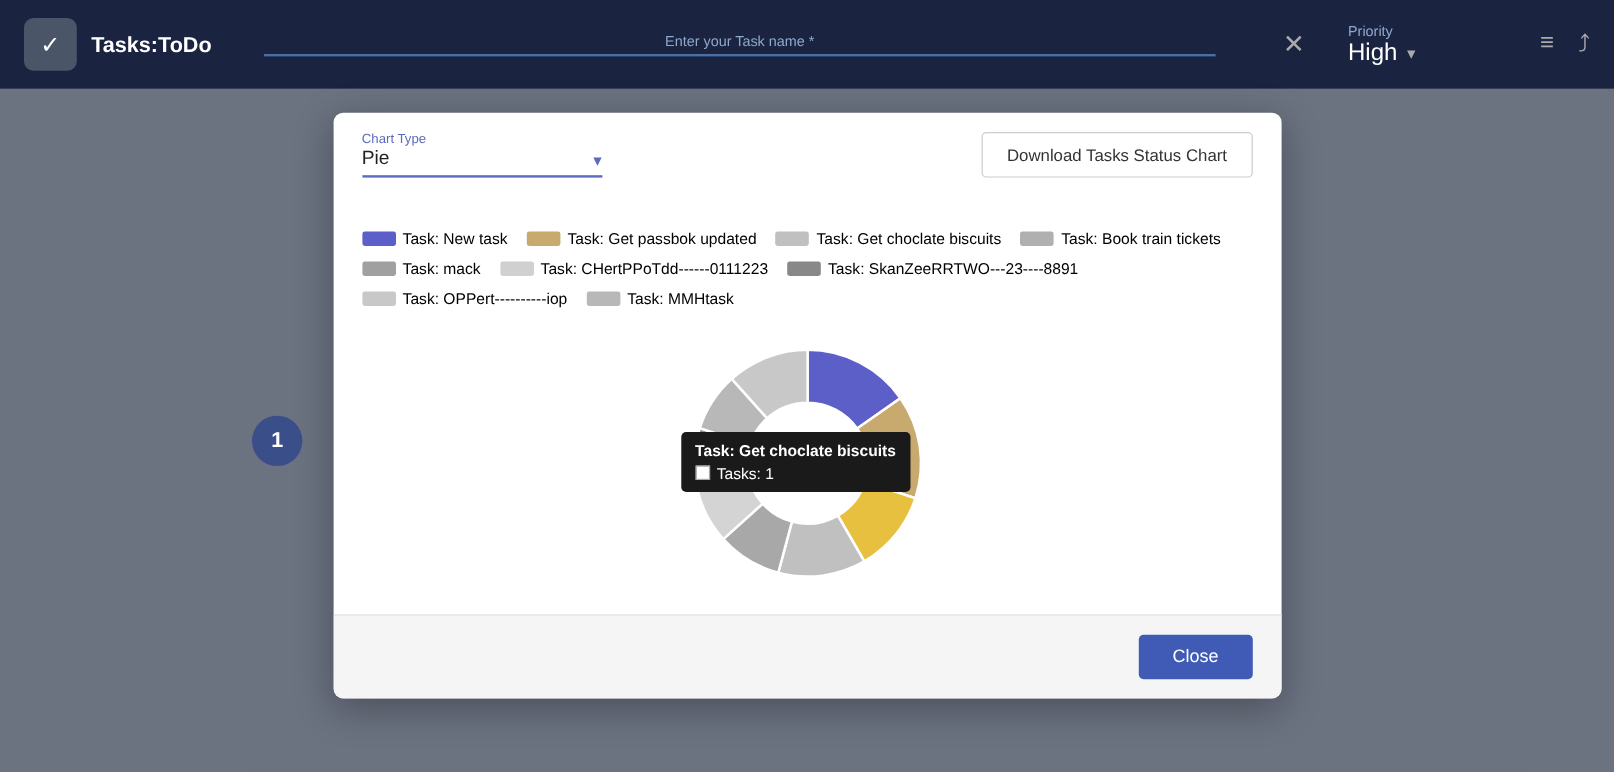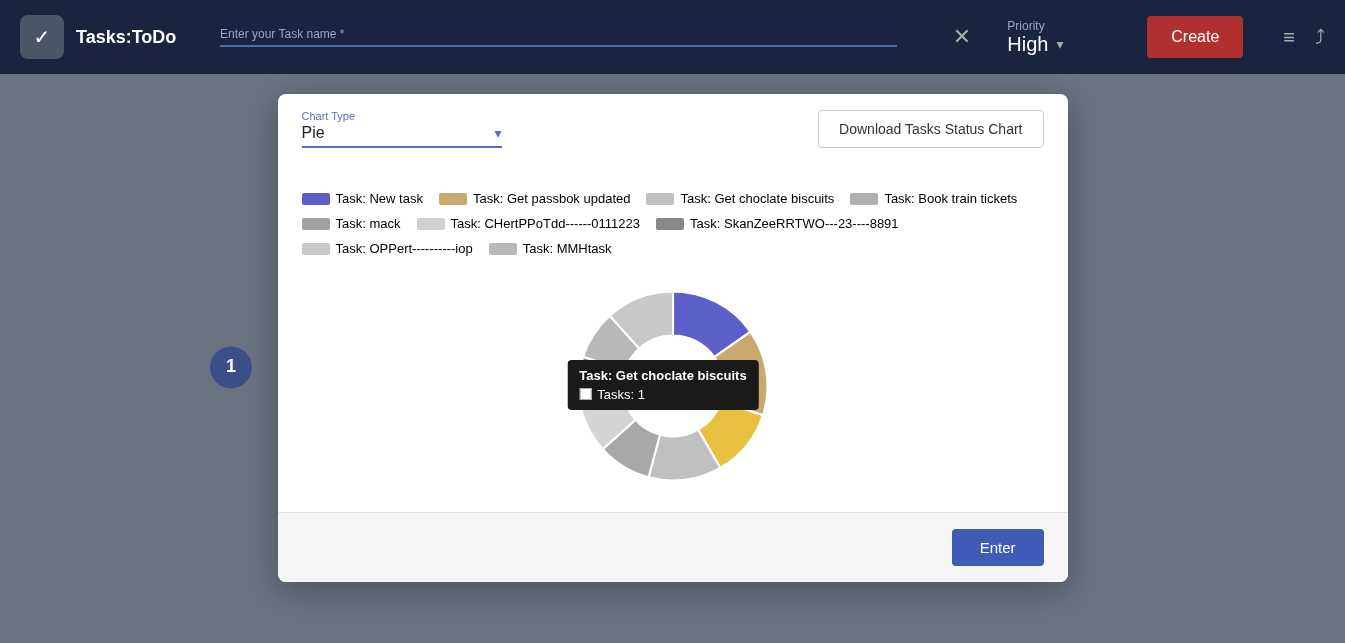--- a/index.html
+++ b/index.html
@@ -26,21 +26,21 @@
       border-radius: 8px;
       display: flex; align-items: center; justify-content: center;
       color: #fff;
       font-size: 20px;
     }
     .logo-text { color: #fff; font-size: 18px; font-weight: 600; }
 
     .task-input-area {
       flex: 1;
       display: flex;
-      flex-direction: column;
+      flex-direction: row;
       justify-content: center;
       border-bottom: 2px solid #4a6fa5;
       padding-bottom: 4px;
       margin: 0 20px;
     }
     .task-input-label { color: #8fa8cc; font-size: 12px; }
     .task-input-value { color: #fff; font-size: 20px; font-weight: 400; }
 
     .close-x {
       color: #aaa;
@@ -236,21 +236,20 @@
   <span class="close-x">✕</span>
 
   <div class="priority-area">
     <span class="priority-label">Priority</span>
     <div class="priority-value-row">
       <span class="priority-value">High</span>
       <span class="priority-dropdown-icon">▾</span>
     </div>
   </div>
 
-  <button class="create-btn">Create</button>
 
   <div class="nav-icons">
     <span class="nav-icon">≡</span>
     <span class="nav-icon">⤴</span>
   </div>
 </nav>
 
 <div class="bg-area">
 
   <div class="side-badge">1</div>
@@ -326,16 +325,16 @@
           <div class="tooltip-title">Task: Get choclate biscuits</div>
           <div class="tooltip-row">
             <div class="tooltip-swatch"></div>
             <span>Tasks: 1</span>
           </div>
         </div>
       </div>
     </div>
 
     <div class="modal-footer">
-      <button class="close-btn">Enter</button>
+      <button class="close-btn">Close</button>
     </div>
   </div>
 </div>
 
 </body></html>

